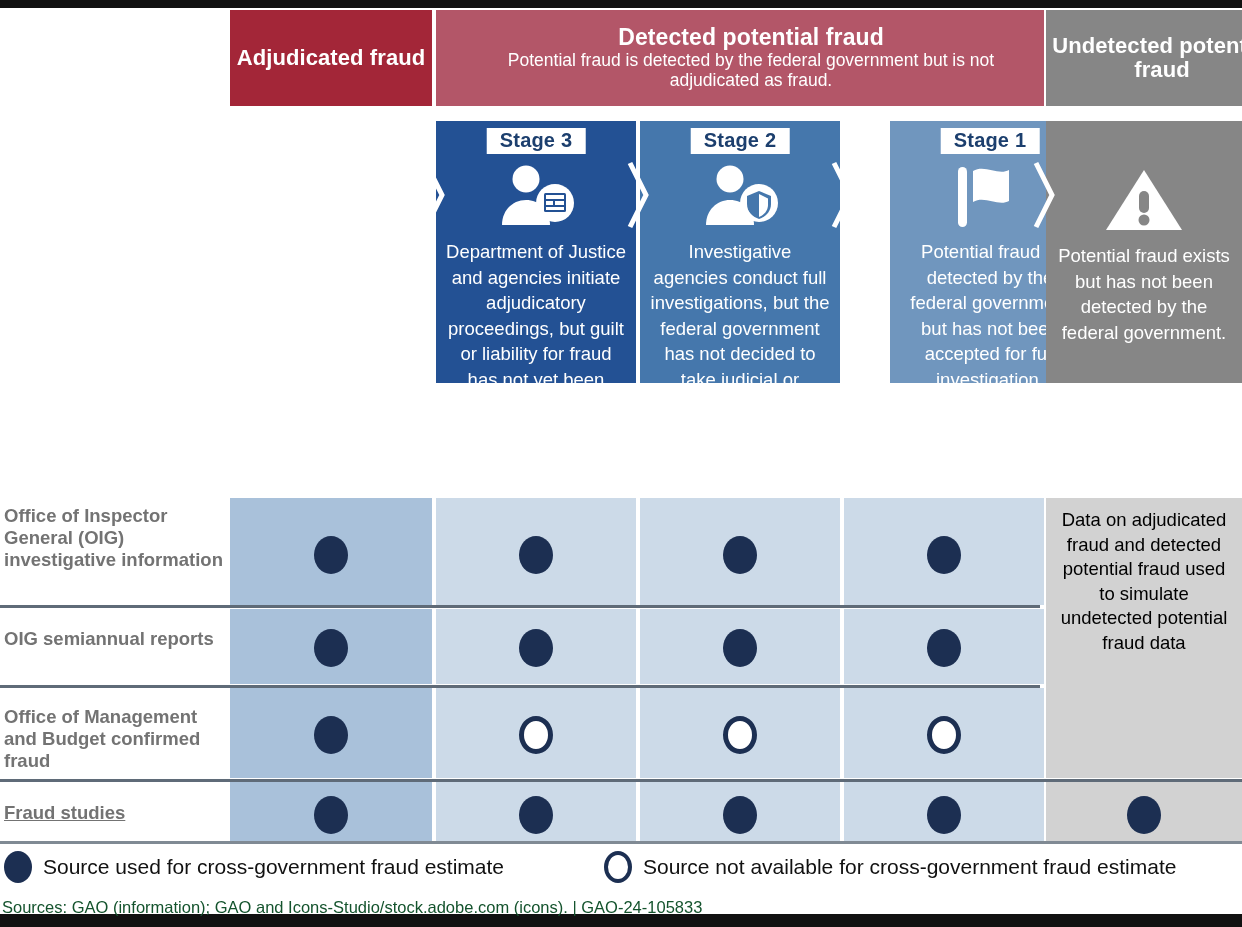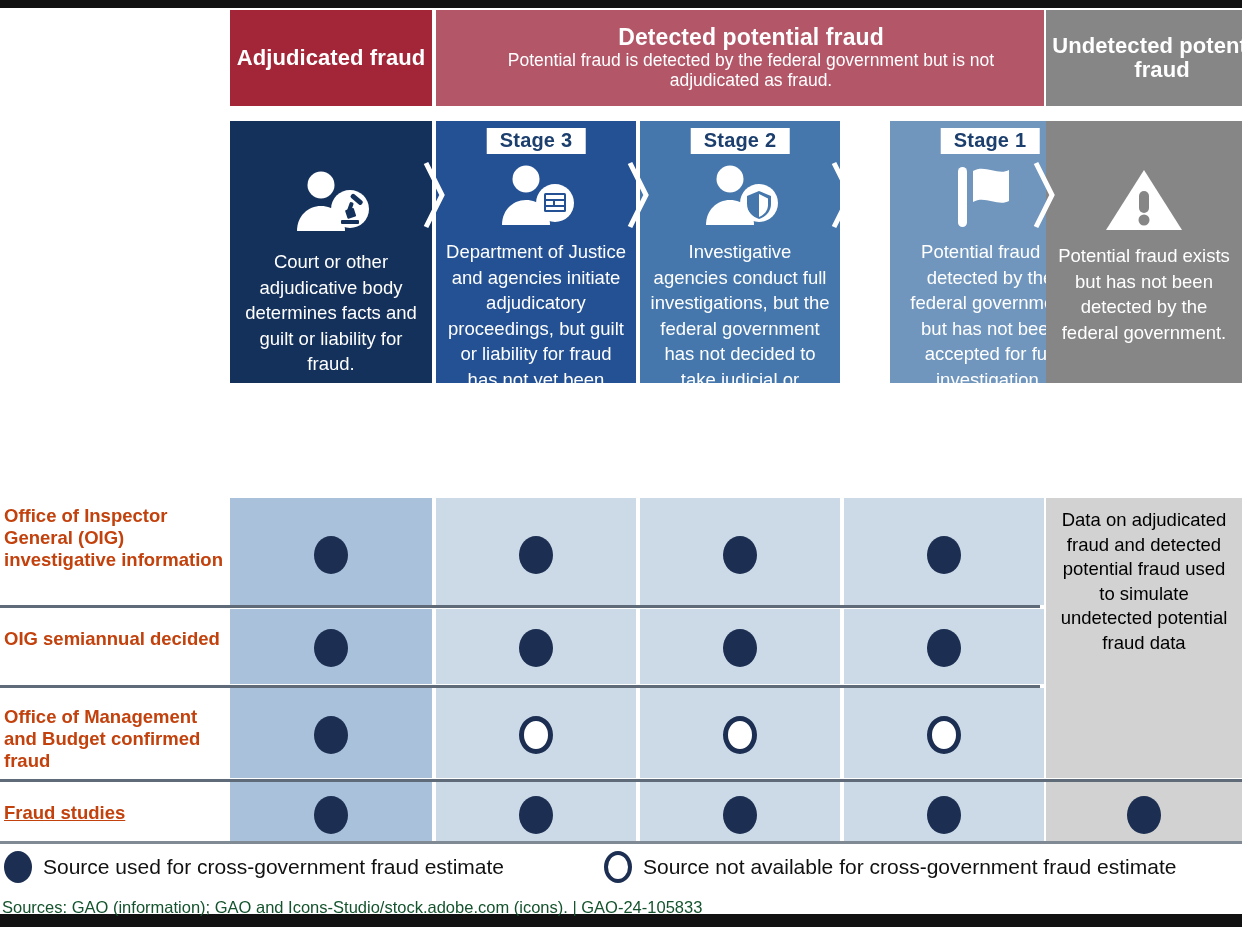--- a/index.html
+++ b/index.html
@@ -59,21 +59,21 @@
   
   .chev{ position:absolute; top:50%; transform:translateY(-50%); z-index:6;
          width:24px; height:68px; pointer-events:none; }
   .chev svg{ display:block; }
   .band{ position:absolute; left:230px; width:202px; background:#a9c1da; }
   .band2{ position:absolute; background:#ccdae8; }
   .bandgray{ position:absolute; left:1046px; width:196px; background:#d2d2d2; }
 
   .rowlabel{
     position:absolute; left:4px; width:222px;
-    font-size:18.5px; font-weight:bold; color:#c2410c; line-height:1.19;
+    font-size:18.5px; font-weight:bold; color:#737373; line-height:1.19;
   }
   .rowrule{ position:absolute; left:0px; width:1040px; height:3px; background:#5f6b78; }
 
   .dot{ position:absolute; width:34px; height:38px; }
   .dot.filled{ background:#1c2f52; border-radius:50%; }
   .dot.open{ background:#ffffff; border:5px solid #1c2f52; border-radius:50%; }
 
   .gray-note{
     position:absolute; left:1046px; width:196px; top:500px;
     text-align:center; font-size:18.5px; line-height:1.33; color:#000;
@@ -112,36 +112,20 @@
       <div class="hdr-sub">Potential fraud is detected by the federal government but is not adjudicated as fraud.</div>
     </div>
   </div>
 
   <div class="hdr hdr-und">
     <div class="hdr-inner">
       <div class="hdr-title sm">Undetected potential fraud</div>
     </div>
   </div>
 
-  <div class="col c0">
-    <div class="icon-wrap noBadge">
-      <svg width="86" height="62" viewBox="0 0 86 62">
-        <circle cx="33" cy="14" r="13.5" fill="#fff"></circle>
-        <path d="M9 60c0-15 11-25 24-25s24 10 24 25z" fill="#fff"></path>
-        <circle cx="62" cy="38" r="19" fill="#fff"></circle>
-        <g fill="#14315c">
-          <rect x="53" y="49" width="18" height="4" rx="1"></rect>
-          <rect x="58" y="38" width="9" height="9" rx="1" transform="rotate(-18 62 42)"></rect>
-          <rect x="62" y="26" width="14" height="5" rx="2" transform="rotate(40 69 28)"></rect>
-          <rect x="60" y="31" width="4" height="12" rx="1.5" transform="rotate(20 62 37)"></rect>
-        </g>
-      </svg>
-    </div>
-    <div class="col-desc">Court or other adjudicative body determines facts and guilt or liability for fraud.</div>
-  </div>
 
   <div class="col c1">
     <div class="stage-badge">Stage 3</div>
     <div class="icon-wrap">
       <svg width="86" height="62" viewBox="0 0 86 62">
         <circle cx="33" cy="14" r="13.5" fill="#fff"></circle>
         <path d="M9 60c0-15 11-25 24-25s24 10 24 25z" fill="#fff"></path>
         <circle cx="62" cy="38" r="19" fill="#fff"></circle>
         <g fill="#235194">
           <rect x="51" y="28" width="22" height="19" rx="1.5"></rect>
@@ -236,21 +220,21 @@
 
   <div class="bandgray" style="top:490px; height:280px;"></div>
   <div class="bandgray" style="top:774px; height:59px;"></div>
 
   <div class="rowrule" style="top:597px;"></div>
   <div class="rowrule" style="top:677px;"></div>
   <div class="rowrule" style="top:771px; width:1242px;"></div>
   <div class="rowrule" style="top:833px; width:1242px; background:#808a94;"></div>
 
   <div class="rowlabel" style="top:497px;">Office of Inspector General (OIG) investigative information</div>
-  <div class="rowlabel" style="top:620px;">OIG semiannual decided</div>
+  <div class="rowlabel" style="top:620px;">OIG semiannual reports</div>
   <div class="rowlabel" style="top:698px;">Office of Management and Budget confirmed fraud</div>
   <div class="rowlabel" style="top:794px;text-decoration:underline;">Fraud studies</div>
 
   <div class="dot filled" style="left:314px; top:528px;"></div>
   <div class="dot filled" style="left:519px; top:528px;"></div>
   <div class="dot filled" style="left:723px; top:528px;"></div>
   <div class="dot filled" style="left:927px; top:528px;"></div>
 
   <div class="dot filled" style="left:314px; top:621px;"></div>
   <div class="dot filled" style="left:519px; top:621px;"></div>

